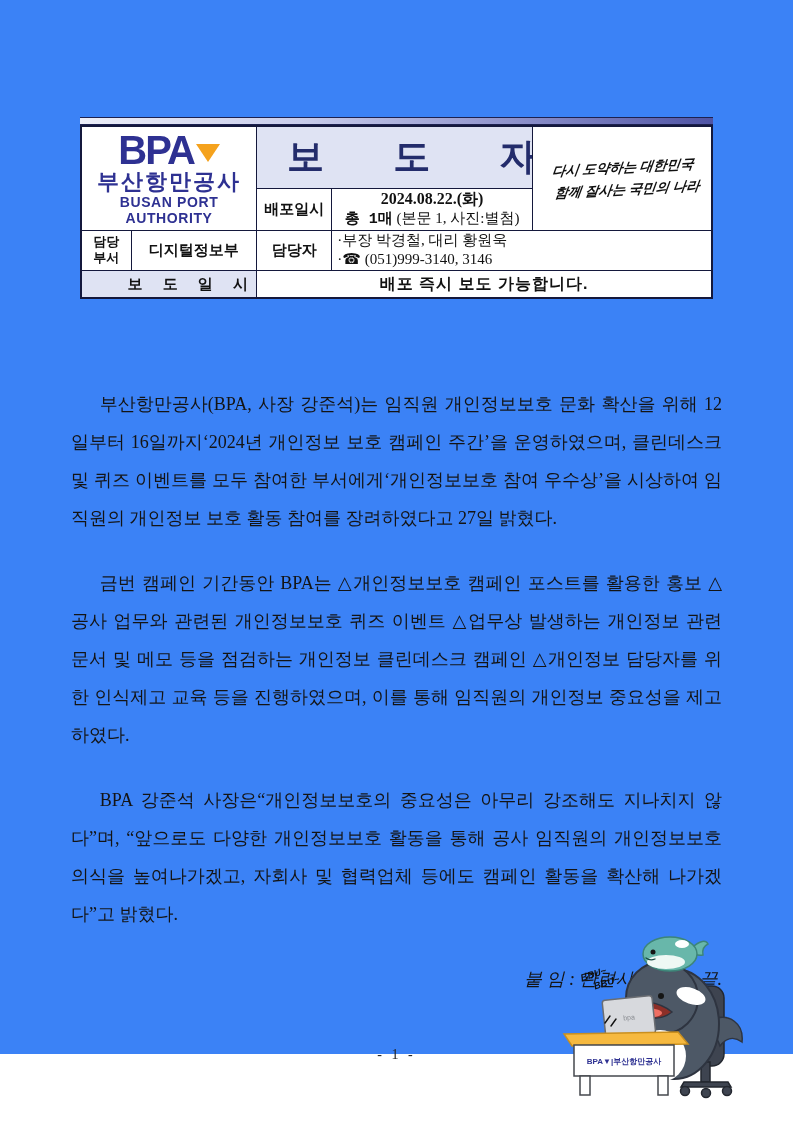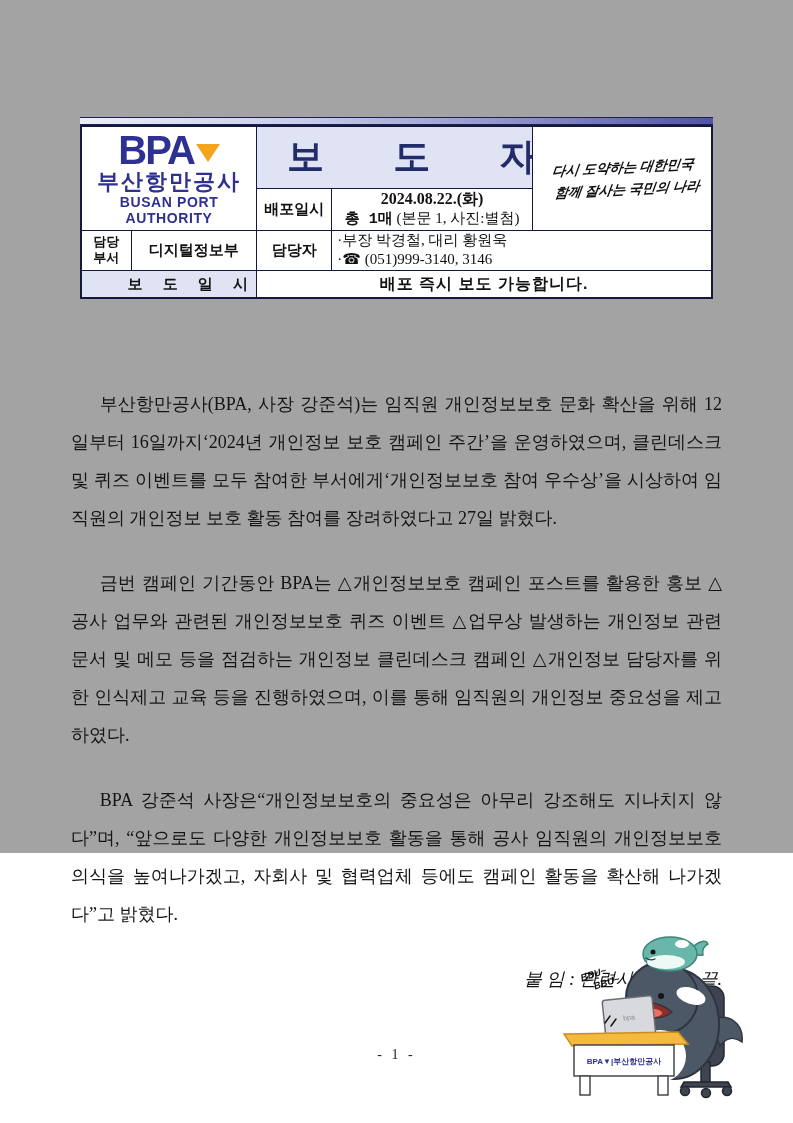--- a/index.html
+++ b/index.html
@@ -4,21 +4,21 @@
 <style>
   * { margin:0; padding:0; box-sizing:border-box; }
   html,body { background:#fff; }
   body {
     width:793px; height:1123px;
     font-family:"Liberation Serif","DejaVu Serif",serif;
     color:#111;
     position:relative;
     overflow:hidden;
   }
-  .page { position:relative; width:793px; height:853px; background:#a3a3a3; }
+  .page { position:relative; width:793px; height:1054px; background:#3b82f6; }
 
   
   .gradient-bar {
     position:absolute; left:80px; top:117px; width:633px; height:8px;
     background:linear-gradient(to right,#eceef8 0%,#c9cdeb 35%,#8b8fc9 70%,#4f54a5 100%);
     border-top:1px solid #1c2150; border-bottom:1px solid #1c2150;
   }
 
   
   table.header-table {

